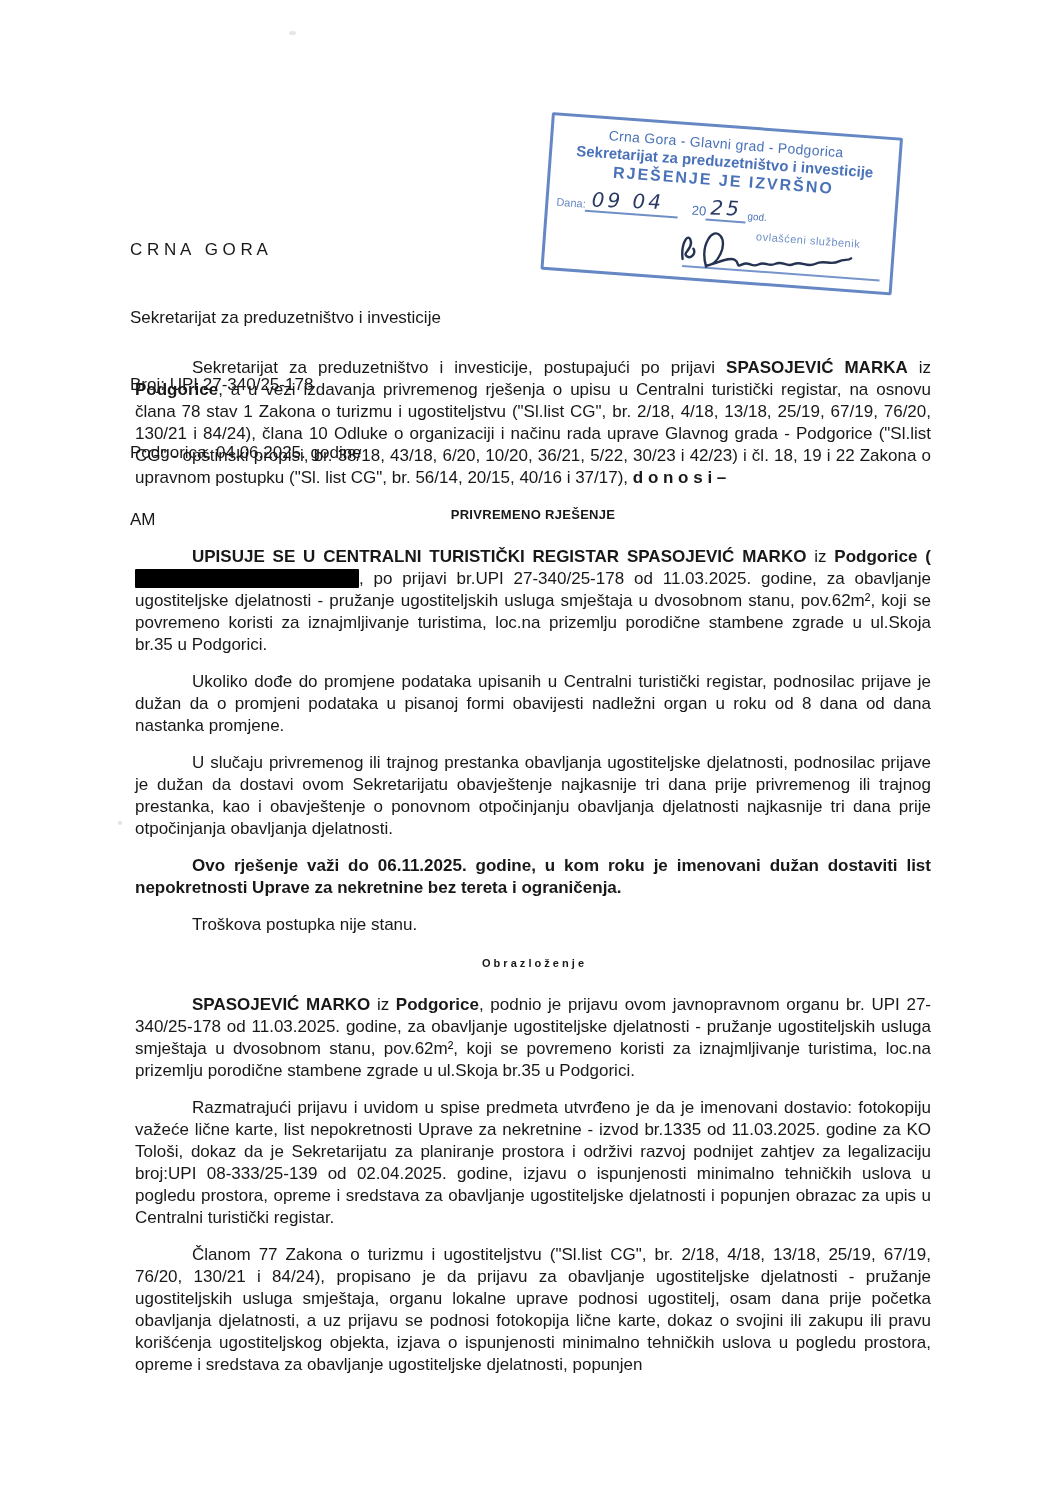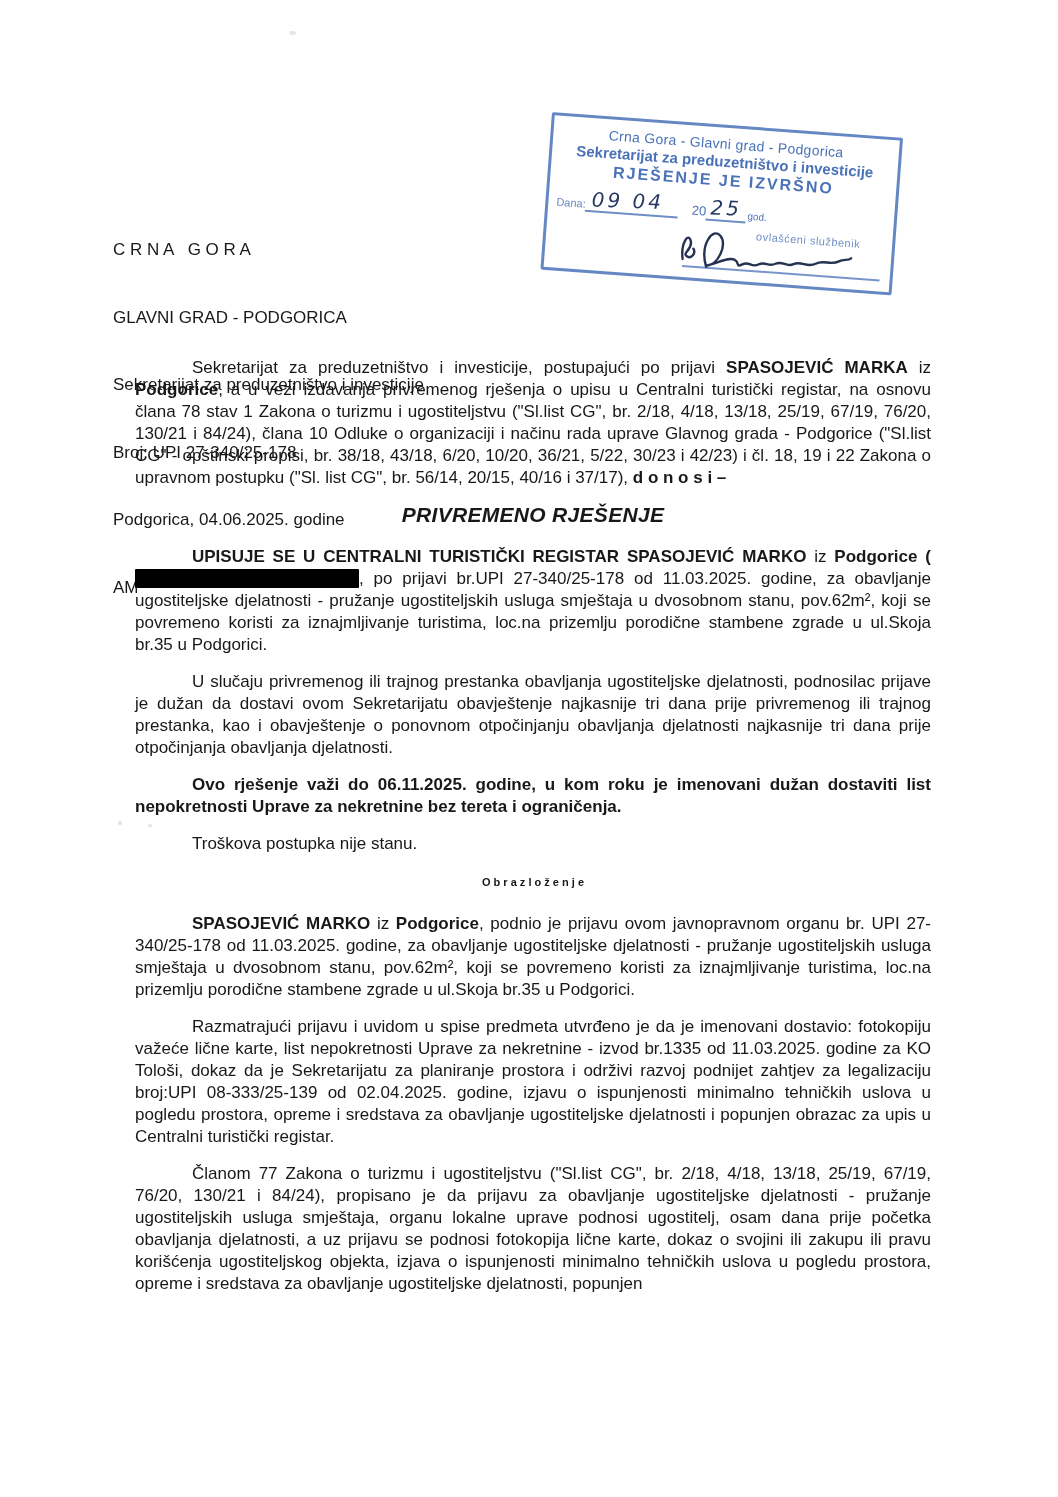--- a/index.html
+++ b/index.html
@@ -6,21 +6,21 @@
   .page{
     position:relative;
     width:1058px;height:1497px;
     background:#ffffff;
     font-family:"Liberation Sans","DejaVu Sans",sans-serif;
     color:#181818;
     overflow:hidden;
   }
   
   .letterhead{
-    position:absolute;left:113px;top:194px;
+    position:absolute;left:130px;top:194px;
     font-size:17px;line-height:22.5px;
     white-space:pre;
   }
   
   .stamp{
     position:absolute;left:552px;top:112px;
     width:352px;
     transform:rotate(4.2deg);
     transform-origin:top left;
     border:3px solid rgba(74,114,184,0.85);
@@ -59,22 +59,22 @@
     font-size:17px;line-height:22px;
     text-align:justify;
   }
   .para{margin:15px;text-indent:57px;}
   .b{font-weight:bold;}
   .redact{
     display:inline-block;height:19px;background:#000;
     vertical-align:-4px;border-radius:1px;
   }
   .doc-title{
-    font-size:21px;font-weight:bold;text-align:center;
-    text-indent:0;margin:2px 0 20px 0;letter-spacing:0.3px;font-style:italic;
+    font-size:13px;font-weight:bold;text-align:center;
+    text-indent:0;margin:2px 0 20px 0;letter-spacing:0.3px;
   }
   .doc-title2{
     font-size:11px;font-weight:bold;text-align:center;
     text-indent:0;margin:16px 0 20px 0;white-space:pre;
   }
   
   .artifact{position:absolute;background:#c9c9c9;border-radius:50%;}
   .a1{left:289px;top:31px;width:7px;height:4px;background:#e6e6e6;}
   .a2{left:118px;top:821px;width:4px;height:4px;opacity:.55;}
   .a3{left:148px;top:824px;width:4px;height:3px;opacity:.5;}
@@ -83,21 +83,20 @@
 <body>
 
 <div class="page">
 
   <div class="artifact a1"></div>
   <div class="artifact a2"></div>
   <div class="artifact a3"></div>
 
   <div class="letterhead">
     <div>C R N A   G O R A</div>
-    <div>GLAVNI GRAD - PODGORICA</div>
     <div>Sekretarijat za preduzetništvo i investicije</div>
     <div>Broj: UPI 27-340/25-178</div>
     <div>Podgorica, 04.06.2025. godine</div>
     <div>AM</div>
   </div>
 
   <div class="stamp">
     <div class="st-line1">Crna Gora - Glavni grad - Podgorica</div>
     <div class="st-line2">Sekretarijat za preduzetništvo i investicije</div>
     <div class="st-line3">RJEŠENJE JE IZVRŠNO</div>
@@ -117,20 +116,21 @@
           <path d="M34,46 C26,24 38,6 46,14 C54,22 46,44 34,45 C45,42 56,34 62,37 C68,40 63,45 70,41 C77,37 79,44 86,40 C93,36 96,42 103,38 C110,34 114,41 121,37 C129,33 135,40 143,35 C151,30 158,36 166,31 C171,28 175,30 178,27"></path>
         </g>
       </svg>
     </div>
   </div>
 
   <div class="doc-body">
     <p class="para"><span>Sekretarijat za preduzetništvo i investicije, postupajući po prijavi </span><span class="b">SPASOJEVIĆ MARKA</span><span> iz </span><span class="b">Podgorice</span><span>, a u vezi izdavanja privremenog rješenja o upisu u Centralni turistički registar, na osnovu člana 78 stav 1 Zakona o turizmu i ugostiteljstvu ("Sl.list CG", br. 2/18, 4/18, 13/18, 25/19, 67/19, 76/20, 130/21 i 84/24), člana 10 Odluke o organizaciji i načinu rada uprave Glavnog grada - Podgorice ("Sl.list CG" - opštinski propisi, br. 38/18, 43/18, 6/20, 10/20, 36/21, 5/22, 30/23 i 42/23) i čl. 18, 19 i 22 Zakona o upravnom postupku ("Sl. list CG", br. 56/14, 20/15, 40/16 i 37/17), </span><span class="b">d o n o s i –</span></p>
     <p class="para doc-title">PRIVREMENO RJEŠENJE</p>
     <p class="para"><span class="b">UPISUJE SE U CENTRALNI TURISTIČKI REGISTAR SPASOJEVIĆ MARKO</span><span> iz </span><span class="b">Podgorice (</span><span class="redact" style="width: 224px;"></span><span>, po prijavi br.UPI 27-340/25-178 od 11.03.2025. godine, za obavljanje ugostiteljske djelatnosti - pružanje ugostiteljskih usluga smještaja u dvosobnom stanu, pov.62m², koji se povremeno koristi za iznajmljivanje turistima, loc.na prizemlju porodične stambene zgrade u ul.Skoja br.35 u Podgorici.</span></p>
+    <p class="para"><span>Ukoliko dođe do promjene podataka upisanih u Centralni turistički registar, podnosilac prijave je dužan da o promjeni podataka u pisanoj formi obavijesti nadležni organ u roku od 8 dana od dana nastanka promjene.</span></p>
     <p class="para"><span>U slučaju privremenog ili trajnog prestanka obavljanja ugostiteljske djelatnosti, podnosilac prijave je dužan da dostavi ovom Sekretarijatu obavještenje najkasnije tri dana prije privremenog ili trajnog prestanka, kao i obavještenje o ponovnom otpočinjanju obavljanja djelatnosti najkasnije tri dana prije otpočinjanja obavljanja djelatnosti.</span></p>
     <p class="para"><span class="b">Ovo rješenje važi do 06.11.2025. godine, u kom roku je imenovani dužan dostaviti list nepokretnosti Uprave za nekretnine bez tereta i ograničenja.</span></p>
     <p class="para"><span>Troškova postupka nije stanu.</span></p>
     <p class="para doc-title2">O b r a z l o ž e n j e</p>
     <p class="para"><span class="b">SPASOJEVIĆ MARKO</span><span> iz </span><span class="b">Podgorice</span><span>, podnio je prijavu ovom javnopravnom organu br. UPI 27-340/25-178 od 11.03.2025. godine, za obavljanje ugostiteljske djelatnosti - pružanje ugostiteljskih usluga smještaja u dvosobnom stanu, pov.62m², koji se povremeno koristi za iznajmljivanje turistima, loc.na prizemlju porodične stambene zgrade u ul.Skoja br.35 u Podgorici.</span></p>
     <p class="para"><span>Razmatrajući prijavu i uvidom u spise predmeta utvrđeno je da je imenovani dostavio: fotokopiju važeće lične karte, list nepokretnosti Uprave za nekretnine - izvod br.1335 od 11.03.2025. godine za KO Tološi, dokaz da je Sekretarijatu za planiranje prostora i održivi razvoj podnijet zahtjev za legalizaciju broj:UPI 08-333/25-139 od 02.04.2025. godine, izjavu o ispunjenosti minimalno tehničkih uslova u pogledu prostora, opreme i sredstava za obavljanje ugostiteljske djelatnosti i popunjen obrazac za upis u Centralni turistički registar.</span></p>
     <p class="para"><span>Članom 77 Zakona o turizmu i ugostiteljstvu ("Sl.list CG", br. 2/18, 4/18, 13/18, 25/19, 67/19, 76/20, 130/21 i 84/24), propisano je da prijavu za obavljanje ugostiteljske djelatnosti - pružanje ugostiteljskih usluga smještaja, organu lokalne uprave podnosi ugostitelj, osam dana prije početka obavljanja djelatnosti, a uz prijavu se podnosi fotokopija lične karte, dokaz o svojini ili zakupu ili pravu korišćenja ugostiteljskog objekta, izjava o ispunjenosti minimalno tehničkih uslova u pogledu prostora, opreme i sredstava za obavljanje ugostiteljske djelatnosti, popunjen</span></p>
   </div>
 
 </div>

